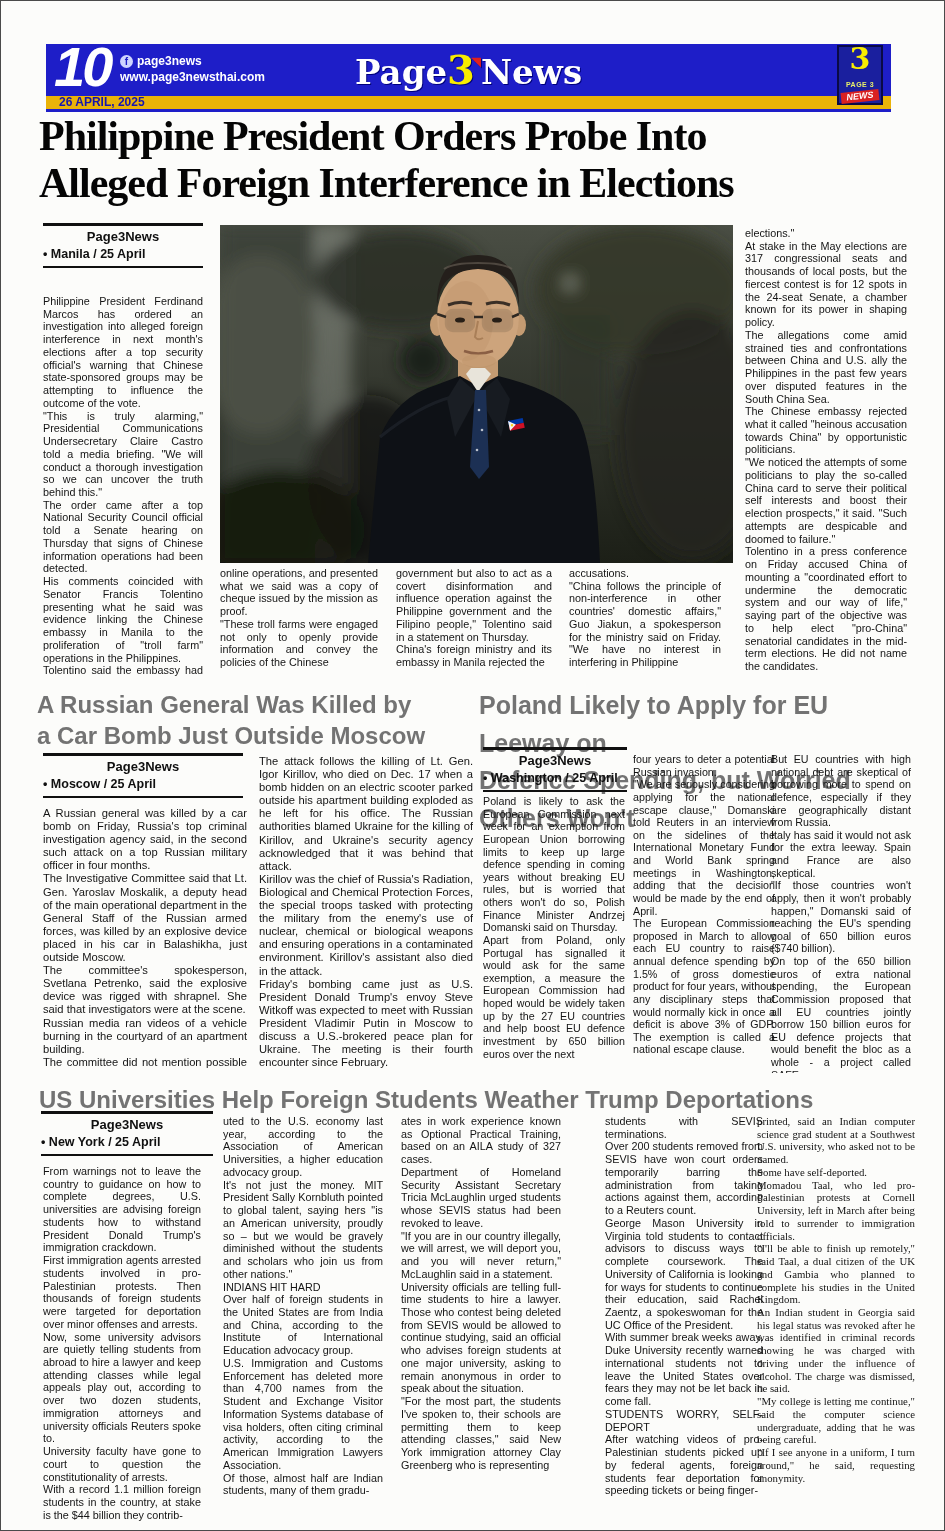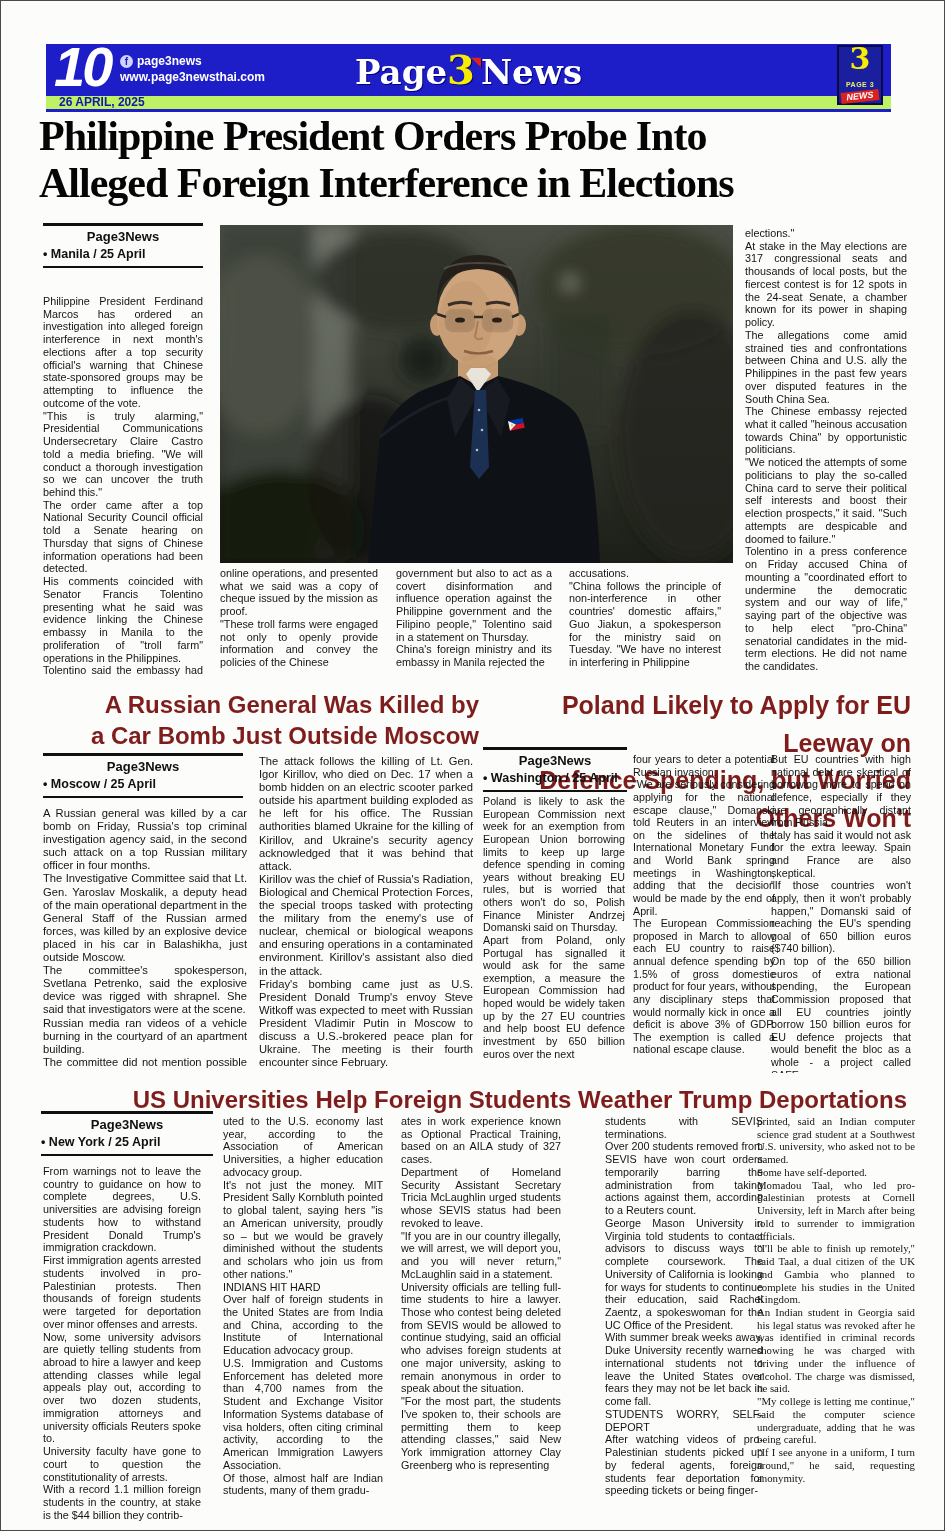--- a/index.html
+++ b/index.html
@@ -10,39 +10,39 @@
   .header { position:absolute; left:45px; top:43px; width:845px; height:68px; background:#1e1ec8; }
   .pagenum { position:absolute; left:8px; top:-10px; font-size:56px; font-weight:bold; color:#ffffff; letter-spacing:-3px;font-style:italic; }
   .social { position:absolute; left:74px; top:9px; color:#ffffff; font-size:12px; font-weight:bold; line-height:16px; }
   .fb { display:inline-block; width:13px; height:13px; border-radius:50%; background:#cfd4ff; color:#1e1ec8;
         font-size:10px; text-align:center; line-height:13px; font-weight:bold; margin-right:4px; }
   .masthead { position:absolute; left:0; right:0; top:2px; text-align:center;
               font-family:"DejaVu Serif", serif; font-weight:bold; font-size:34px; color:#ffffff; letter-spacing:0px;
               text-shadow:1px 1px 0 #00007a; }
   .masthead .three { color:#f8ec00; font-size:40px; }
   .flag-mark { color:#e02020; font-size:13px; vertical-align:18px; margin-left:-4px; }
-  .date-strip { position:absolute; left:0; top:52px; width:100%; height:13px; background:#bef264;
+  .date-strip { position:absolute; left:0; top:52px; width:100%; height:13px; background:#eab308;
                 font-size:12px; font-weight:bold; color:#1515b0; line-height:13px; padding-left:13px; box-sizing:border-box; }
   .world-box { position:absolute; right:0; top:25px; width:228px; height:27px; background:#f8ec00;
                border-radius:16px 0 0 0; text-align:right; padding-right:70px; box-sizing:border-box;
                font-weight:bold; font-size:19px; color:#1515b0; line-height:28px; letter-spacing:1px; z-index:2; }
   .logo-box { position:absolute; right:8px; top:1px; width:46px; height:60px; background:#1a1f9e;
               border:2px solid #0a0a46; box-sizing:border-box; z-index:3; }
   .logo-3 { position:absolute; top:-6px; left:0; right:0; text-align:center; color:#f8ec00;
             font-family:"DejaVu Serif", serif; font-weight:bold; font-size:30px; }
   .logo-page3 { position:absolute; bottom:15px; left:0; right:0; text-align:center; color:#e8f06a;
                 font-size:7px; font-weight:bold; letter-spacing:.5px; }
   .logo-news { position:absolute; bottom:1px; left:2px; right:2px; background:#d92121; color:#ffffff;
                font-style:italic; font-weight:bold; font-size:9px; text-align:center; transform:rotate(-6deg); line-height:11px; }
 
   
   .main-headline { position:absolute; left:38px; top:112px; width:868px; text-align:left;
                    font-family:"Liberation Serif", serif; font-weight:bold; font-size:42px; line-height:1.12;
                    letter-spacing:-1px; color:#050505; white-space:pre-line; }
-  .sub-headline { position:absolute; text-align:right; font-weight:bold; color:#7f1d1d; white-space:pre-line; }
+  .sub-headline { position:absolute; text-align:left; font-weight:bold; color:#737373; white-space:pre-line; }
   .hl-russia { left:36px; top:688px; width:442px; font-size:24px; line-height:1.3; }
   .hl-poland { left:478px; top:686px; width:432px; font-size:25px; line-height:1.5; }
   .hl-us { left:38px; top:1076px; width:868px; font-size:24px; line-height:1.2;margin-top:9px; }
 
   
   .byline { position:absolute; border-top:3px solid #101010; border-bottom:2px solid #101010; padding:3px 0 5px 0; }
   .byline .src { text-align:center; font-weight:bold; font-size:13px; }
   .byline .loc { font-weight:bold; font-size:12.5px; margin-top:3px; }
 
   
@@ -170,21 +170,21 @@
         </g>
       </g>
     </svg>
   </div>
 
   <div class="bt s1 c-lead3">government but also to act as a covert disinformation and influence operation against the Philippine government and the Filipino people," Tolentino said in a statement on Thursday.
 China's foreign ministry and its embassy in Manila rejected the</div>
   <div class="bt s1 c-lead2">online operations, and presented what we said was a copy of cheque issued by the mission as proof.
 "These troll farms were engaged not only to openly provide information and convey the policies of the Chinese</div>
   <div class="bt s1 c-lead4">accusations.
-"China follows the principle of non-interference in other countries' domestic affairs," Guo Jiakun, a spokesperson for the ministry said on Tuesday. "We have no interest in interfering in Philippine</div>
+"China follows the principle of non-interference in other countries' domestic affairs," Guo Jiakun, a spokesperson for the ministry said on Friday. "We have no interest in interfering in Philippine</div>
   <div class="bt s1 c-lead5">elections."
 At stake in the May elections are 317 congressional seats and thousands of local posts, but the fiercest contest is for 12 spots in the 24-seat Senate, a chamber known for its power in shaping policy.
 The allegations come amid strained ties and confrontations between China and U.S. ally the Philippines in the past few years over disputed features in the South China Sea.
 The Chinese embassy rejected what it called "heinous accusation towards China" by opportunistic politicians.
 "We noticed the attempts of some politicians to play the so-called China card to serve their political self interests and boost their election prospects," it said. "Such attempts are despicable and doomed to failure."
 Tolentino in a press conference on Friday accused China of mounting a "coordinated effort to undermine the democratic system and our way of life," saying part of the objective was to help elect "pro-China" senatorial candidates in the mid-term elections. He did not name the candidates.</div>
 
   <div class="sub-headline hl-russia">A Russian General Was Killed by
 a Car Bomb Just Outside Moscow</div>
   <div class="byline by-russia">

